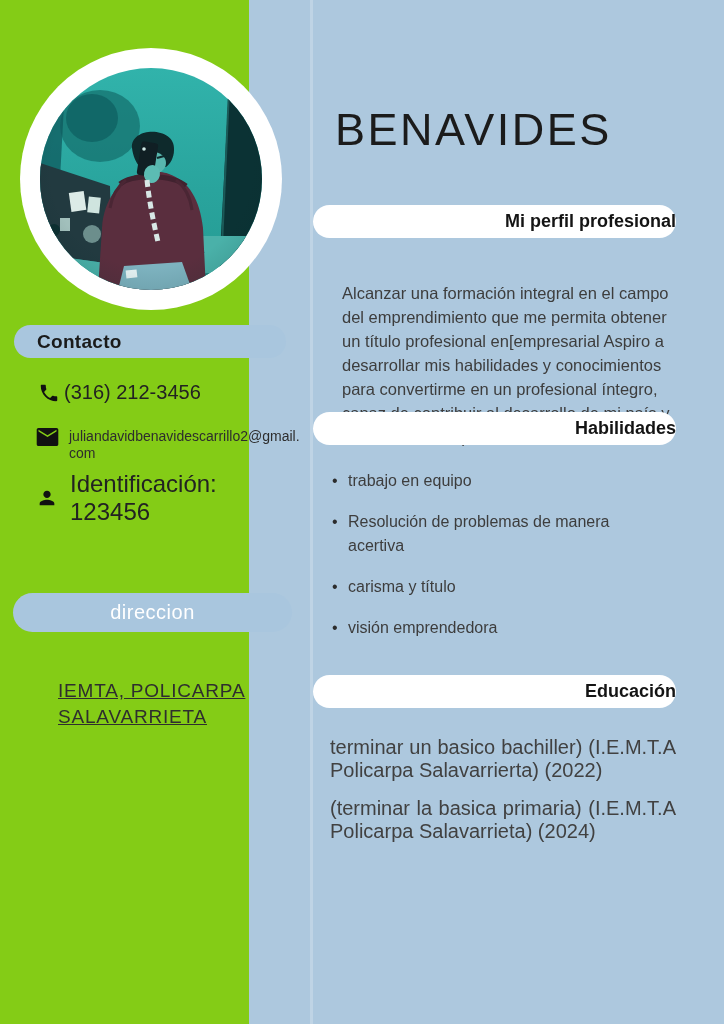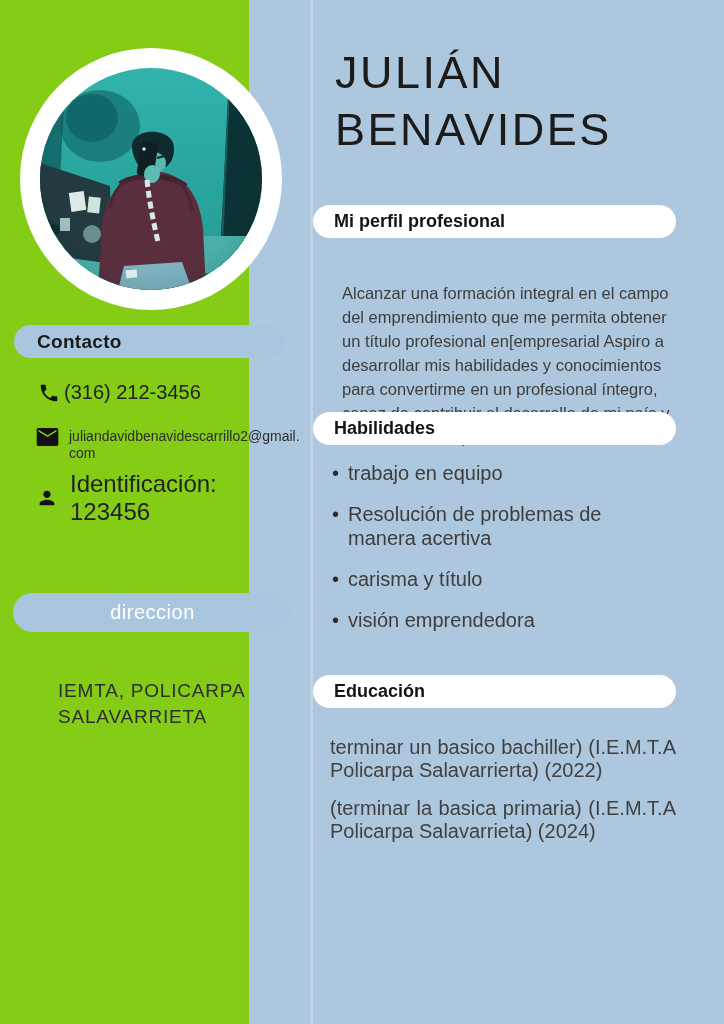--- a/index.html
+++ b/index.html
@@ -22,39 +22,39 @@
                   font-size:20px; color:#ffffff; letter-spacing:0.5px; }
 
   .contact-row { position:absolute; display:flex; align-items:center; color:#222222; }
   .row-phone { left:38px; top:381px; gap:4px; font-size:20px; }
   .row-email { left:36px; top:428px; gap:10px; align-items:flex-start; font-size:14px; line-height:17px; }
   .row-email .contact-text { width:236px; word-break:break-all; color:#2d2d2d; }
   .row-id    { left:36px; top:470px; gap:12px; font-size:24px; }
   .contact-row svg { flex:0 0 auto; }
 
   .address-text { position:absolute; left:58px; top:678px; width:214px;
-                  font-size:19px; line-height:26px; letter-spacing:0.8px; color:#2e2e2e; }
+                  font-size:19px; line-height:26px; letter-spacing:0.8px; color:#2e2e2e;text-decoration:underline; }
 
   
   .name-title { position:absolute; left:335px; top:44px; font-size:45px; line-height:57px;
                 letter-spacing:2.5px; font-weight:400; color:#1b1b1b; }
 
   .hpill { position:absolute; left:313px; width:363px; height:33px; background:#ffffff; border-radius:17px;
            display:flex; align-items:center; padding-left:21px;
-           font-weight:bold; font-size:18px; color:#141414; }
+           font-weight:bold; font-size:18px; color:#141414;justify-content:flex-end; }
   .pill-profile   { top:205px; }
   .pill-skills    { top:412px; }
   .pill-education { top:675px; }
 
   .profile-text { position:absolute; left:342px; top:253px; width:336px;
                   font-size:16.5px; line-height:24px; color:#3d3d3d;margin-top:28px; }
 
   .skills-list { position:absolute; left:332px; top:461px; width:312px; list-style:none; }
-  .skills-list li { position:relative; padding-left:16px; font-size:20px; line-height:24px;
-                    color:#3d3d3d; margin-bottom:17px; }
+  .skills-list li { position:relative; padding-left:16px; font-size:16px; line-height:24px;
+                    color:#3d3d3d; margin-bottom:17px;margin-top:8px; }
   .skills-list li::before { content:"•"; position:absolute; left:0; top:0; color:#2c2c2c; }
 
   .education-block { position:absolute; left:330px; top:736px; width:346px; }
   .education-block p { font-size:20px; line-height:22.5px; color:#414141; text-align:justify; margin-bottom:16px; }
 </style>
 </head>
 <body>
 
 <div class="page">
 
@@ -150,21 +150,21 @@
     </div>
 
     <div class="address-text">IEMTA, POLICARPA SALAVARRIETA</div>
   </aside>
 
   <div class="main-edge"></div>
 
   <main>
 
     <h1 class="name-title">
-      <span>JULIÁN</span><br>
+      <br>
       <span>BENAVIDES</span>
     </h1>
 
     <div class="hpill pill-profile">
       <span>Mi perfil profesional</span>
     </div>
     <p class="profile-text">Alcanzar una formación integral en el campo del emprendimiento que me permita obtener un título profesional en[empresarial Aspiro a desarrollar mis habilidades y conocimientos para convertirme en un profesional íntegro, capaz de contribuir al desarrollo de mi país y a la solución de problemas sociales</p>
 
     <div class="hpill pill-skills">
       <span>Habilidades</span>

